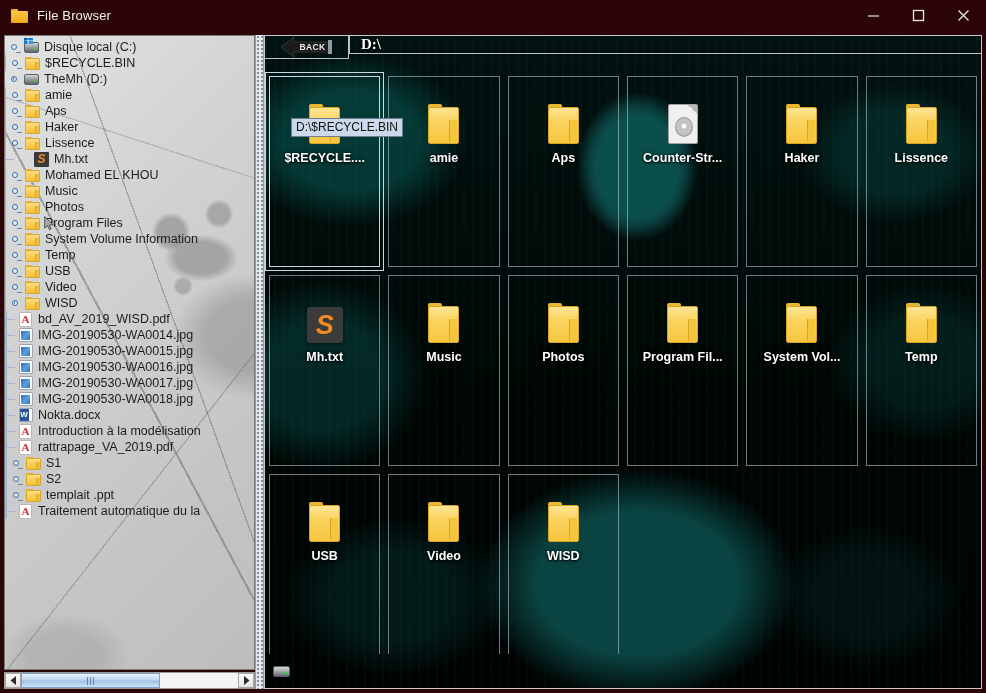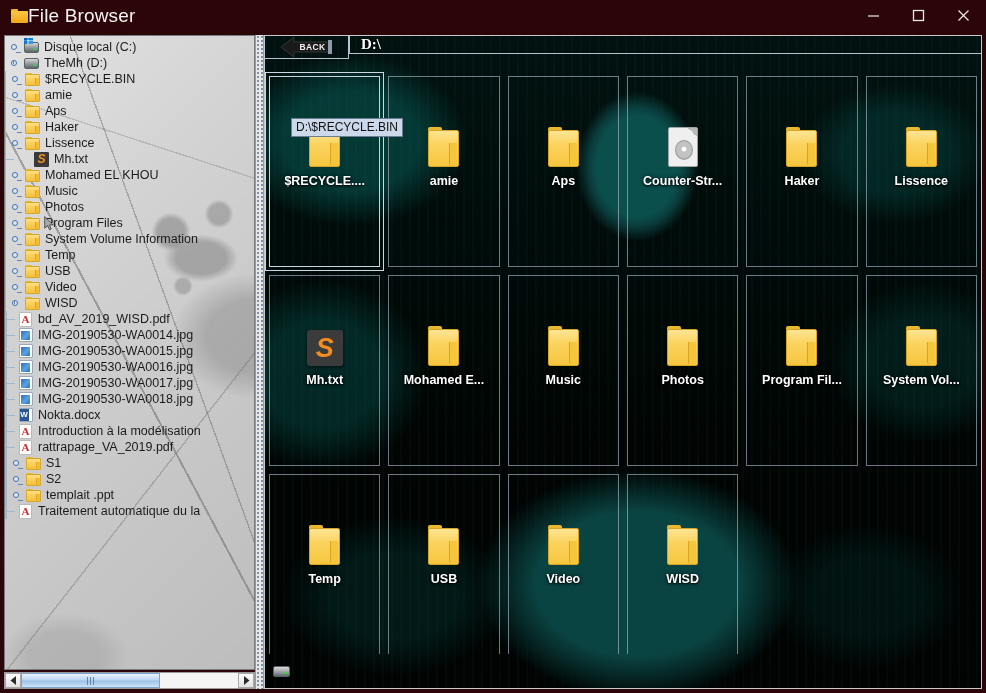--- a/index.html
+++ b/index.html
@@ -38,22 +38,23 @@
     background: #f0b429;
     border-radius: 1px 1px 0 0;
   }
   #app-icon .f-body {
     position: absolute; left: 0; top: 2px;
     width: 17px; height: 12px;
     background: linear-gradient(180deg,#fcc742 0%,#f0a81b 100%);
     border-radius: 1px;
   }
   #title-text {
+    margin-left: 9px;
     color: #f2f2f2;
-    font-size: 19px;
+    font-size: 13px;
     letter-spacing: .15px;
     white-space: nowrap;
   }
   #win-controls {
     position: absolute; right: 0; top: 0;
     height: 31px; display: flex;
   }
   .wc {
     width: 45px; height: 31px;
     display: flex; align-items: center; justify-content: center;
@@ -363,21 +364,21 @@
     grid-auto-rows: 199px;
     height: 100%;
     z-index: 1;
   }
   .cell {
     position: relative;
     border: 1px solid rgba(176,190,205,.62);
     margin: 4px;
     display: flex; flex-direction: column;
     align-items: center;
-    padding-top: 46px;
+    padding-top: 23px;
   }
   .cell.selected {
     border-color: #c8d4e2;
     box-shadow: 0 0 0 3px rgba(0,0,0,.0), inset 0 0 0 4px rgba(0,0,0,0);
     outline: 1px solid #ccd7e4;
     outline-offset: 3px;
   }
   .cell .lbl {
     margin-top: 7px;
     color: #ffffff;
@@ -511,43 +512,43 @@
               <div class="twist">
                 <div class="knob"></div>
                 <div class="stem"></div>
               </div>
               <div class="ticon">
                 <div class="ic-drive ic-drive-c"></div>
               </div>
               <div class="tlabel">Disque local (C:)</div>
             </div>
             <div class="tnode">
+              <div class="vline"></div>
+              <div class="twist">
+                <div class="knob"></div>
+                <div class="stem"></div>
+              </div>
+              <div class="ticon">
+                <div class="ic-folder">
+                  <div class="tab"></div>
+                  <div class="bod"></div>
+                  <div class="flap"></div>
+                </div>
+              </div>
+              <div class="tlabel">$RECYCLE.BIN</div>
+            </div>
+            <div class="tnode">
               <div class="twist">
                 <div class="knob"></div>
                 <div class="stem-v"></div>
               </div>
               <div class="ticon">
                 <div class="ic-drive"></div>
               </div>
               <div class="tlabel">TheMh (D:)</div>
-            </div>
-            <div class="tnode">
-              <div class="vline"></div>
-              <div class="twist">
-                <div class="knob"></div>
-                <div class="stem"></div>
-              </div>
-              <div class="ticon">
-                <div class="ic-folder">
-                  <div class="tab"></div>
-                  <div class="bod"></div>
-                  <div class="flap"></div>
-                </div>
-              </div>
-              <div class="tlabel">$RECYCLE.BIN</div>
             </div>
             <div class="tnode">
               <div class="vline"></div>
               <div class="twist">
                 <div class="knob"></div>
                 <div class="stem"></div>
               </div>
               <div class="ticon">
                 <div class="ic-folder">
                   <div class="tab"></div>
@@ -987,30 +988,20 @@
                 <div class="lbl">Mh.txt</div>
               </div>
               <div class="cell">
                 <div class="gicon">
                   <div class="g-folder">
                     <div class="tab"></div>
                     <div class="bod"></div>
                     <div class="flap"></div>
                   </div>
                 </div>
-                <div class="lbl">Mohamed E...</div>
-              </div>
-              <div class="cell">
-                <div class="gicon">
-                  <div class="g-folder">
-                    <div class="tab"></div>
-                    <div class="bod"></div>
-                    <div class="flap"></div>
-                  </div>
-                </div>
                 <div class="lbl">Music</div>
               </div>
               <div class="cell">
                 <div class="gicon">
                   <div class="g-folder">
                     <div class="tab"></div>
                     <div class="bod"></div>
                     <div class="flap"></div>
                   </div>
                 </div>

